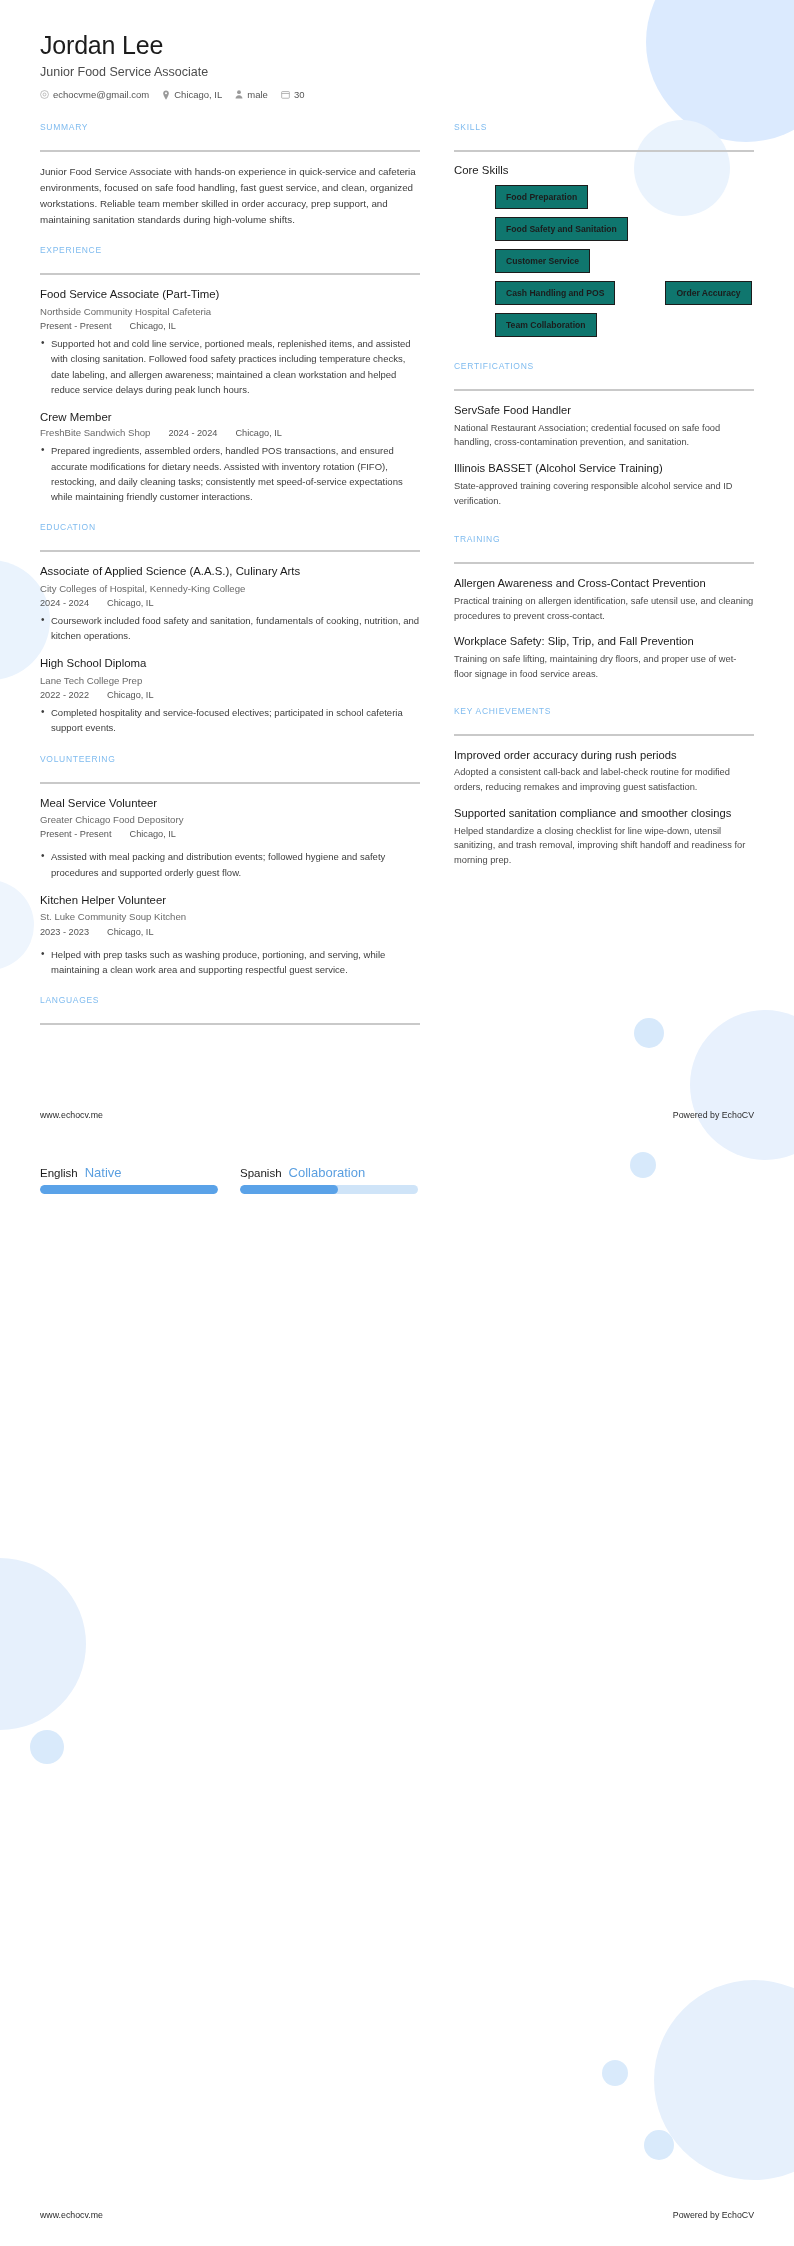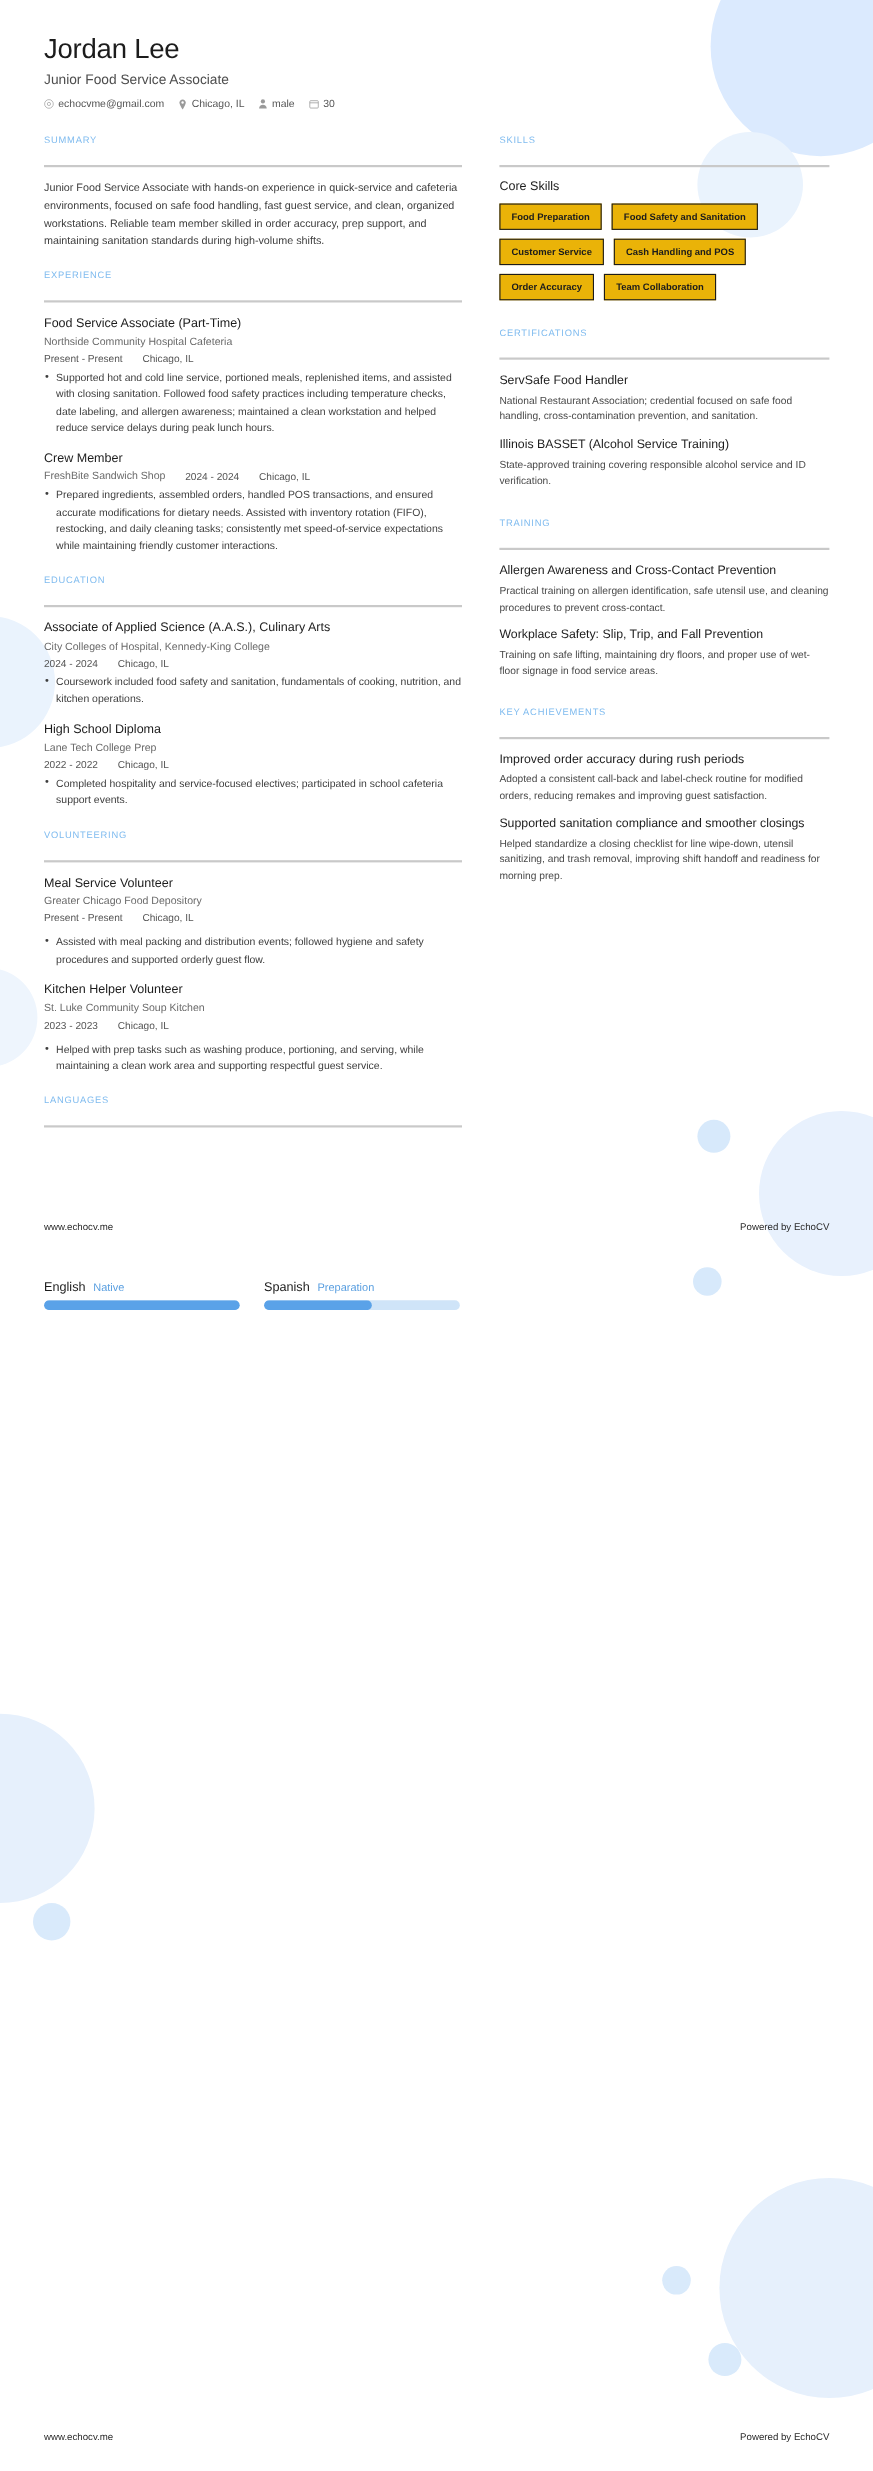--- a/index.html
+++ b/index.html
@@ -133,22 +133,23 @@
     color: #1c1c1c;
     margin-bottom: 9px;
   }
   .chips { display: flex; flex-wrap: wrap; gap: 8px 9px; }
   .chip {
     border: 1px solid #1c1c1c;
     padding: 6px 10px;
     font-size: 8.6px;
     font-weight: bold;
     color: #1c1c1c;
-    background: #eab308;
+    background: #0f766e;
     white-space: nowrap;
+    margin-left: 41px;
   }
 
   
   .r-entry { margin-bottom: 11px; }
   .r-entry:last-child { margin-bottom: 0; }
   .r-title {
     font-size: 11.2px;
     color: #1c1c1c;
     line-height: 1.32;
   }
@@ -157,21 +158,21 @@
     color: #4a4a4a;
     line-height: 1.58;
     margin-top: 3px;
   }
 
   
   .lang-grid { display: flex; gap: 22px; justify-content: center; }
   .lang { width: 178px; }
   .lang-head { display: flex; align-items: baseline; gap: 7px; }
   .lang-name { font-size: 11.5px; color: #1c1c1c; }
-  .lang-level { font-size: 10px; color: #5a9fe0; }
+  .lang-level { font-size: 13px; color: #5a9fe0; }
   .lang-bar {
     margin-top: 5px;
     height: 9px;
     border-radius: 5px;
     background: #cfe4f8;
     overflow: hidden;
   }
   .lang-fill { height: 100%; border-radius: 5px; background: #5aa2e8; }
 
   
@@ -446,21 +447,21 @@
           <span class="lang-name">English</span>
           <span class="lang-level">Native</span>
         </div>
         <div class="lang-bar">
           <div class="lang-fill" id="lang-fill-0" style="width: 100%;"></div>
         </div>
       </div>
       <div class="lang">
         <div class="lang-head">
           <span class="lang-name">Spanish</span>
-          <span class="lang-level">Preparation</span>
+          <span class="lang-level">Collaboration</span>
         </div>
         <div class="lang-bar">
           <div class="lang-fill" id="lang-fill-1" style="width: 55%;"></div>
         </div>
       </div>
     </div>
   </div>
 
   <div class="footer footer-1">
     <span>www.echocv.me</span>

